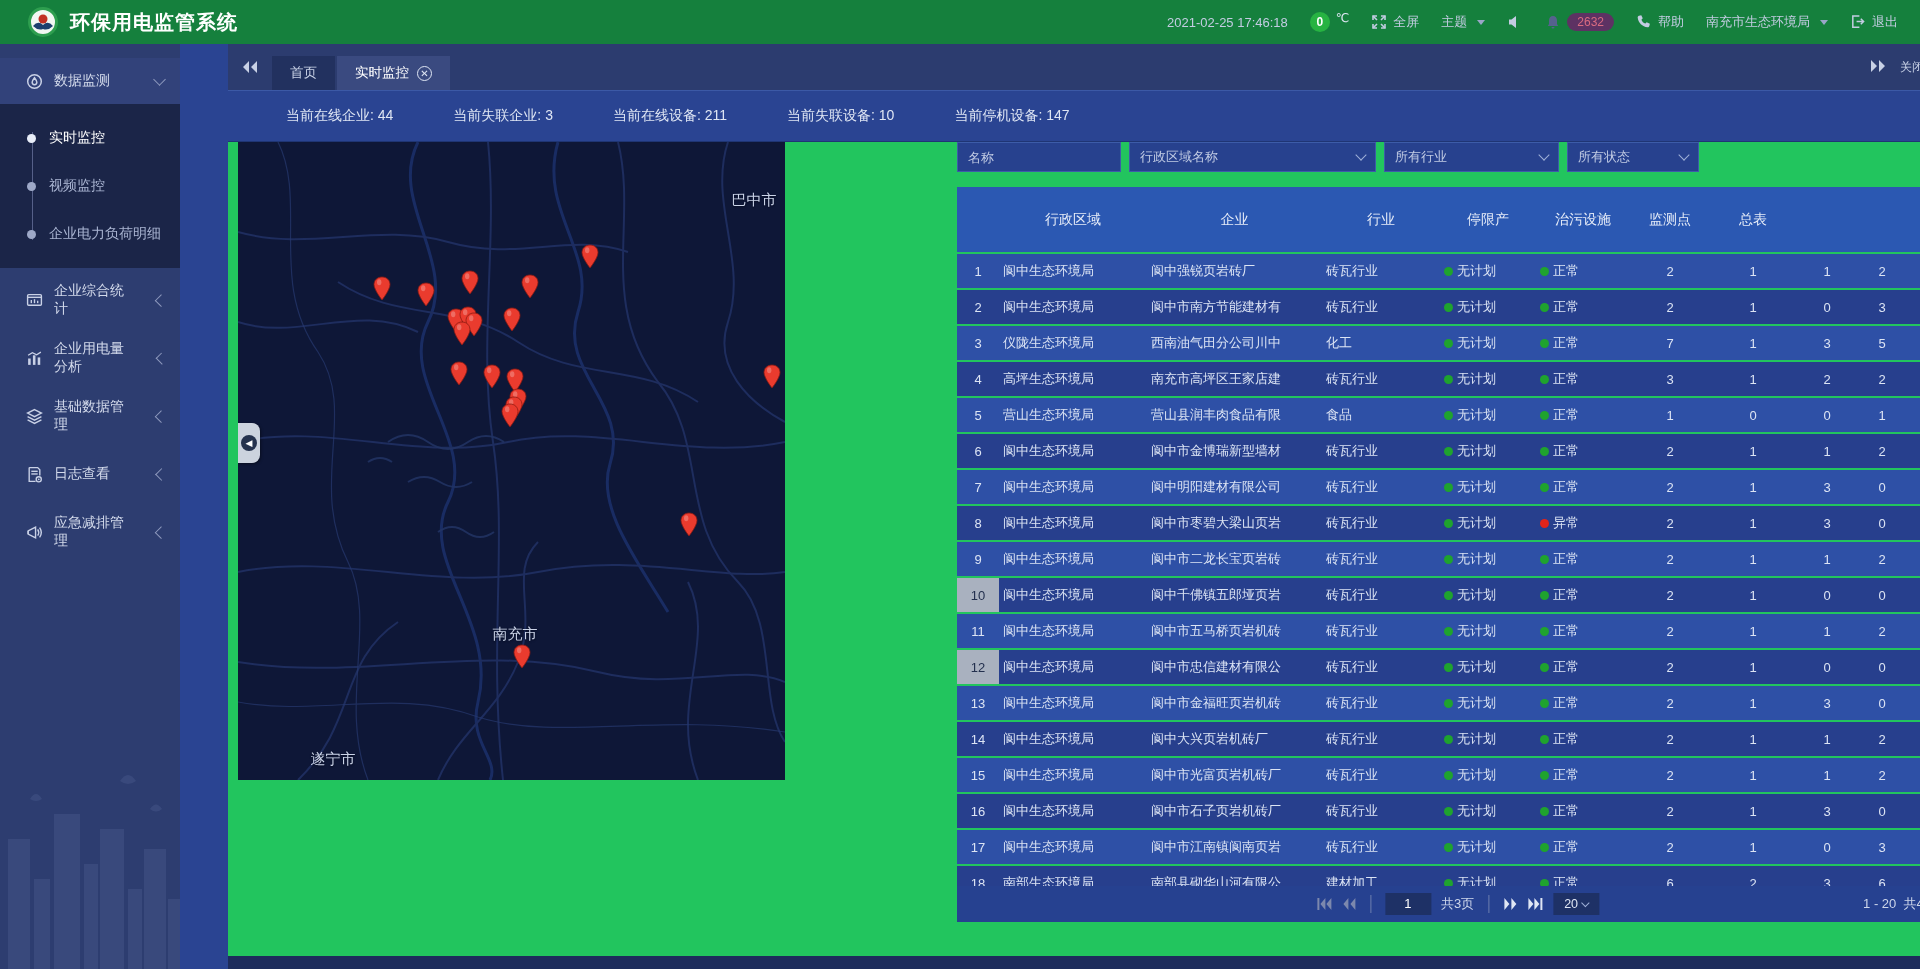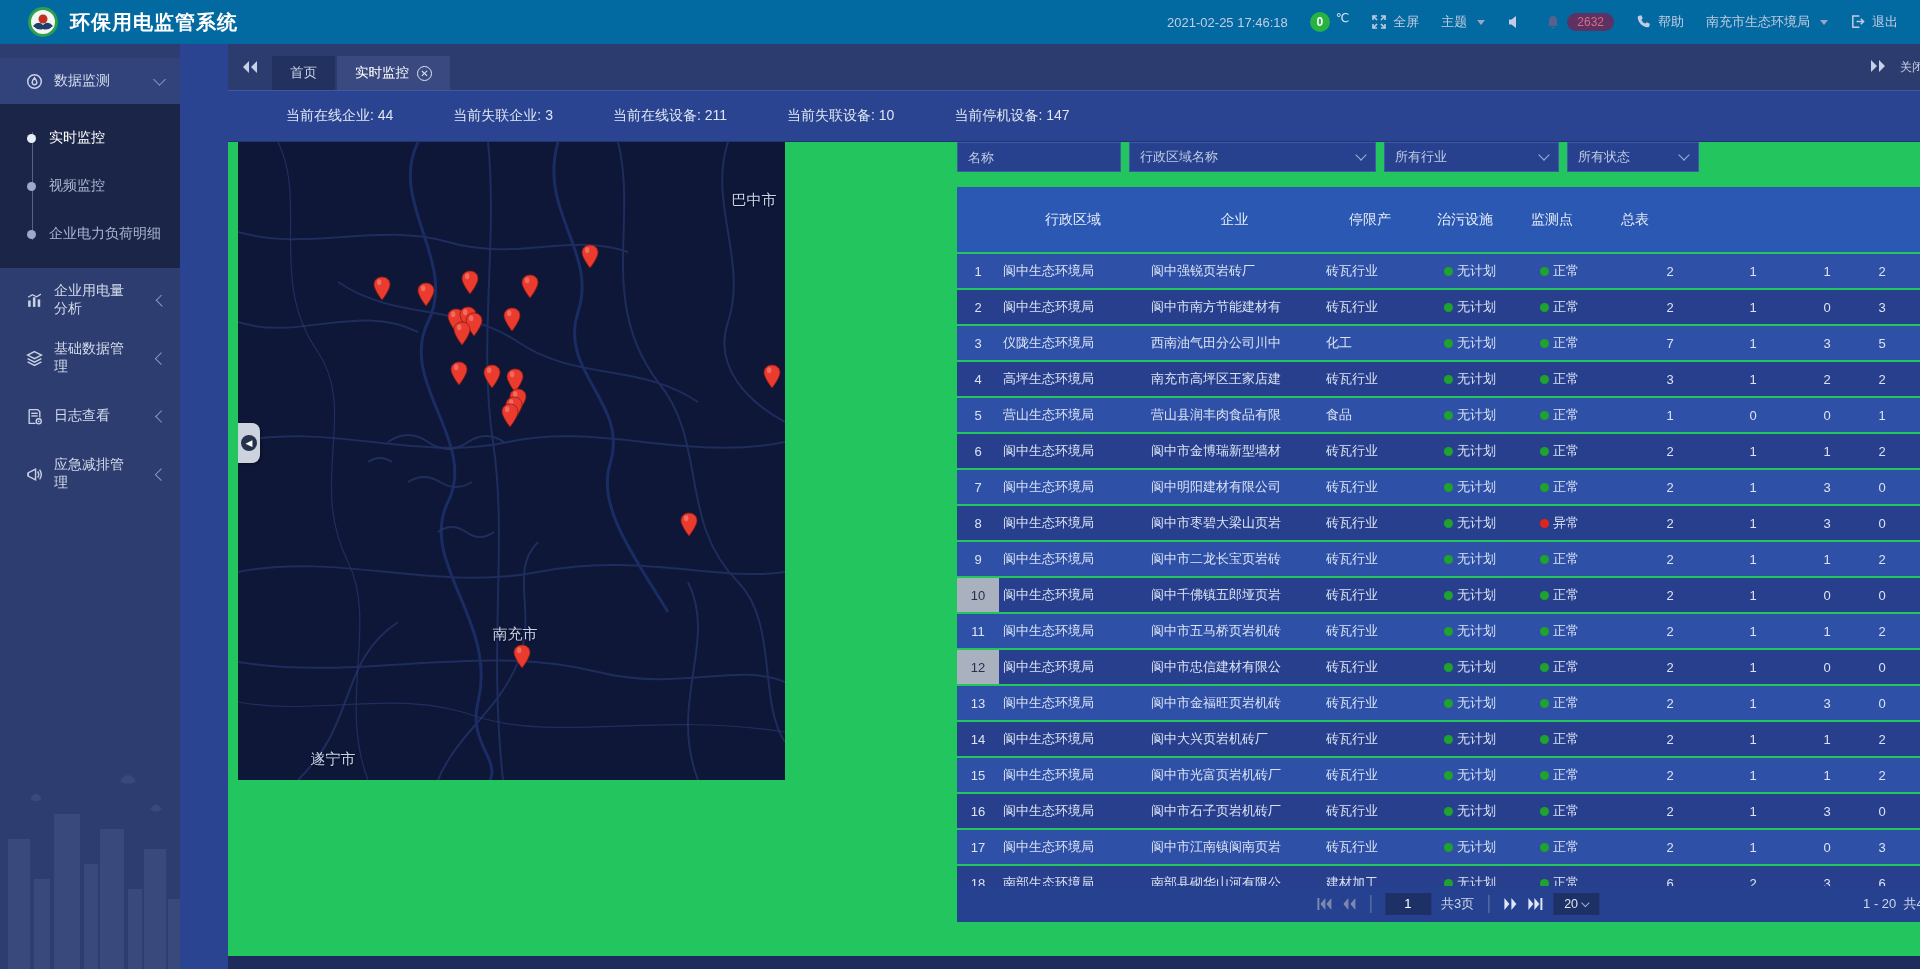--- a/index.html
+++ b/index.html
@@ -1,20 +1,20 @@
 <!DOCTYPE html>
 <html><head>
 <meta charset="utf-8">
 <style>
   * { margin:0; padding:0; box-sizing:border-box; }
   html,body { width:1920px; height:969px; overflow:hidden; }
   body { font-family:"Liberation Sans","DejaVu Sans",sans-serif; background:#2a4492; color:#dfe6f4; }
 
   
-  .top-header { position:absolute; left:0; top:0; width:1920px; height:44px; background:#0369a1; display:flex; align-items:center; justify-content:space-between; z-index:30; }
+  .top-header { position:absolute; left:0; top:0; width:1920px; height:44px; background:#15803d; display:flex; align-items:center; justify-content:space-between; z-index:30; }
   .brand { display:flex; align-items:center; gap:12px; padding-left:28px; }
   .app-title { font-size:20px; font-weight:bold; color:#ffffff; letter-spacing:1px; }
   .header-right { display:flex; align-items:center; gap:22px; padding-right:22px; font-size:13px; color:#c3cce2; }
   .header-item { display:flex; align-items:center; gap:6px; cursor:default; white-space:nowrap; }
   .temp-badge { width:20px; height:20px; border-radius:50%; background:#27b342; color:#fff; font-size:12px; font-weight:bold; display:flex; align-items:center; justify-content:center; }
   .temp-unit { font-size:12px; color:#dfe6f4; position:relative; top:-4px; }
   .caret { width:0; height:0; border-left:4px solid transparent; border-right:4px solid transparent; border-top:5px solid #9aa6c8; display:inline-block; margin-left:4px; }
   .bell-badge { background:#5d3263; color:#d96b80; border-radius:10px; padding:2px 10px; font-size:12px; }
   .icon16 { width:16px; height:16px; display:inline-block; }
 
@@ -187,20 +187,32 @@
           <span>实时监控</span>
         </div>
         <div class="submenu-item">
           <span class="dot"></span>
           <span>视频监控</span>
         </div>
         <div class="submenu-item">
           <span class="dot"></span>
           <span>企业电力负荷明细</span>
         </div>
+      </div>
+      <div class="menu-item">
+        <span class="icon16"><svg width="17" height="17" viewBox="0 0 16 16" fill="none" stroke="#c9d1e6" stroke-width="1.3">
+            <rect x="1.5" y="2.5" width="13" height="10" rx="1"></rect>
+            <line x1="1.5" y1="5" x2="14.5" y2="5"></line>
+            <line x1="5" y1="7.5" x2="5" y2="10.5"></line>
+            <line x1="8" y1="6.8" x2="8" y2="10.5"></line>
+            <line x1="11" y1="8.2" x2="11" y2="10.5"></line>
+          </svg></span>
+        <span>企业综合统计</span>
+        <span class="grow"></span>
+        <span class="chev left"></span>
       </div>
       <div class="menu-item">
         <span class="icon16"><svg width="17" height="17" viewBox="0 0 16 16" fill="#c9d1e6">
             <rect x="2" y="8" width="2.4" height="6"></rect>
             <rect x="6.5" y="5" width="2.4" height="9"></rect>
             <rect x="11" y="7" width="2.4" height="7"></rect>
             <path d="M2,5 L6,2.5 L10,4.5 L14,2" fill="none" stroke="#c9d1e6" stroke-width="1.2"></path>
           </svg></span>
         <span>企业用电量分析</span>
         <span class="grow"></span>
@@ -427,20 +439,21 @@
         <span>所有状态</span>
           <span class="sel-chev"></span>
       </div>
     </div>
 
     <div class="grid">
       <div class="grid-header" id="grid-header">
           <div class="hcell" style="width:42px;"></div>
           <div class="hcell" style="width:148px;">行政区域</div>
           <div class="hcell" style="width:175px;">企业</div>
+          <div class="hcell" style="width:118px;">行业</div>
           <div class="hcell" style="width:96px;">停限产</div>
           <div class="hcell" style="width:94px;">治污设施</div>
           <div class="hcell" style="width:80px;">监测点</div>
           <div class="hcell" style="width:86px;">总表</div>
         </div>
       <div class="grid-body" id="grid-body">
           <div class="grow-row odd">
             <div class="cell numcell" style="width:42px;">1</div>
             <div class="cell left" style="width:148px;">阆中生态环境局</div>
             <div class="cell left" style="width:175px;">阆中强锐页岩砖厂</div>

